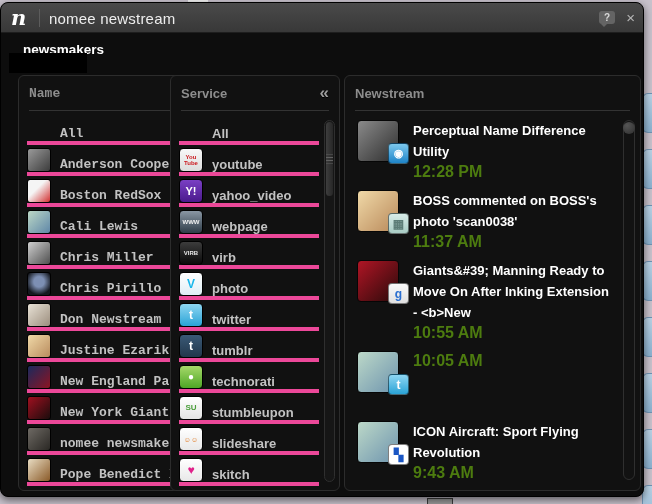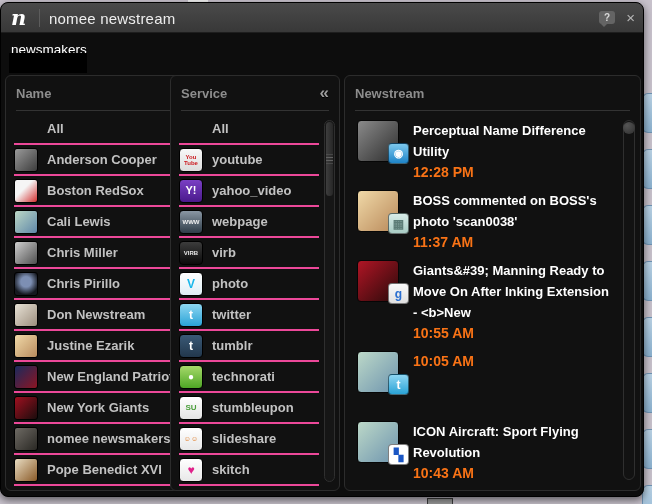--- a/index.html
+++ b/index.html
@@ -51,46 +51,46 @@
   }
   .help-btn::after {
     content:""; position:absolute; left:2px; bottom:-3px;
     border-left:3px solid transparent; border-right:3px solid transparent;
     border-top:3px solid #646464;
   }
   .close-btn { position:absolute; right:8px; top:6px; color:#b5b5b5; font-size:15px; line-height:17px; }
 
   
   .tabbar { position:absolute; left:0; top:30px; right:0; height:44px; }
-  .tab-label { position:absolute; left:10px; top:9px; color:#fff; font-weight:normal; font-size:13.5px; z-index:1; }
+  .tab-label { position:absolute; left:22px; top:9px; color:#fff; font-weight:bold; font-size:13.5px; z-index:1; }
   .tab-body { position:absolute; left:8px; top:20px; width:78px; height:20px; background:#000; z-index:2; }
 
   
   .panel {
     position:absolute; top:72px; height:416px;
     background:#111; border:1px solid #2c2c2c; border-radius:6px;
   }
-  .panel-name { left:4px; width:192px; }
+  .panel-name { left:17px; width:192px;font-family:Liberation Mono, monospace; }
   .panel-service { left:169px; width:170px; }
   .panel-stream { left:343px; width:297px; }
 
   .phead {
     height:35px; margin:0 10px; border-bottom:1px solid #333;
     display:flex; align-items:center; justify-content:space-between;
   }
   .phead .plabel { color:#8d8d8d; font-weight:bold; font-size:13px; }
   .collapse {
     color:#9e9e9e; font-size:17px; font-weight:bold; line-height:14px;
     text-shadow:0 1px 0 #000;
   }
 
   .list { position:absolute; left:0; top:36px; right:0; bottom:1px; overflow:hidden; padding:2px 20px 0 8px; }
   .row {
-    height:31px; display:flex; align-items:center; gap:9px;
-    border-bottom:2px solid #ec4899;
+    height:31px; display:flex; align-items:flex-end; gap:9px;
+    border-bottom:4px solid #ec4899;
   }
   .row .rlabel {
     color:#c2c2c2; font-weight:600; font-size:13px;
     white-space:nowrap; overflow:hidden; flex:1;
   }
   .avatar {
     width:24px; height:24px; border-radius:3px; flex:0 0 24px;
     border:1px solid #000; background:#333;
   }
   .avatar.ghost { visibility:hidden; }
@@ -135,21 +135,21 @@
   .aimg { width:42px; height:42px; border-radius:4px; border:1px solid #060606; background:#444; }
   .badge {
     position:absolute; right:-8px; bottom:0; width:21px; height:21px;
     border-radius:4px; border:1px solid rgba(0,0,0,.5);
     display:flex; align-items:center; justify-content:center;
     font-weight:bold;
   }
   .badge:empty { display:none; }
   .sbody { flex:1; min-width:0; }
   .stitle { color:#fff; font-weight:bold; font-size:13px; line-height:21px; }
-  .stime { color:#f97316; font-weight:bold; font-size:14px; line-height:20px; }
+  .stime { color:#4d7c0f; font-weight:bold; font-size:16px; line-height:20px; }
 </style>
 </head>
 <body>
 
 <div class="desk-notch"></div>
 <div class="desk-tab" style="top:93px"></div>
 <div class="desk-tab" style="top:149px"></div>
 <div class="desk-tab" style="top:205px"></div>
 <div class="desk-tab" style="top:261px"></div>
 <div class="desk-tab" style="top:317px"></div>
@@ -346,21 +346,21 @@
         </div>
       </div>
 
       <div class="sitem">
         <div class="awrap">
           <div class="aimg" style="background: linear-gradient(135deg, rgb(188, 216, 200), rgb(110, 148, 174));"></div>
           <div class="badge fs12" style="background: rgb(255, 255, 255); color: rgb(26, 86, 196);">▚</div>
         </div>
         <div class="sbody">
           <div class="stitle">ICON Aircraft: Sport Flying Revolution</div>
-          <div class="stime">10:43 AM</div>
+          <div class="stime">9:43 AM</div>
         </div>
       </div>
 
       <div class="sitem">
         
         
       </div>
 
     </div>
     <div class="sbar-round">

